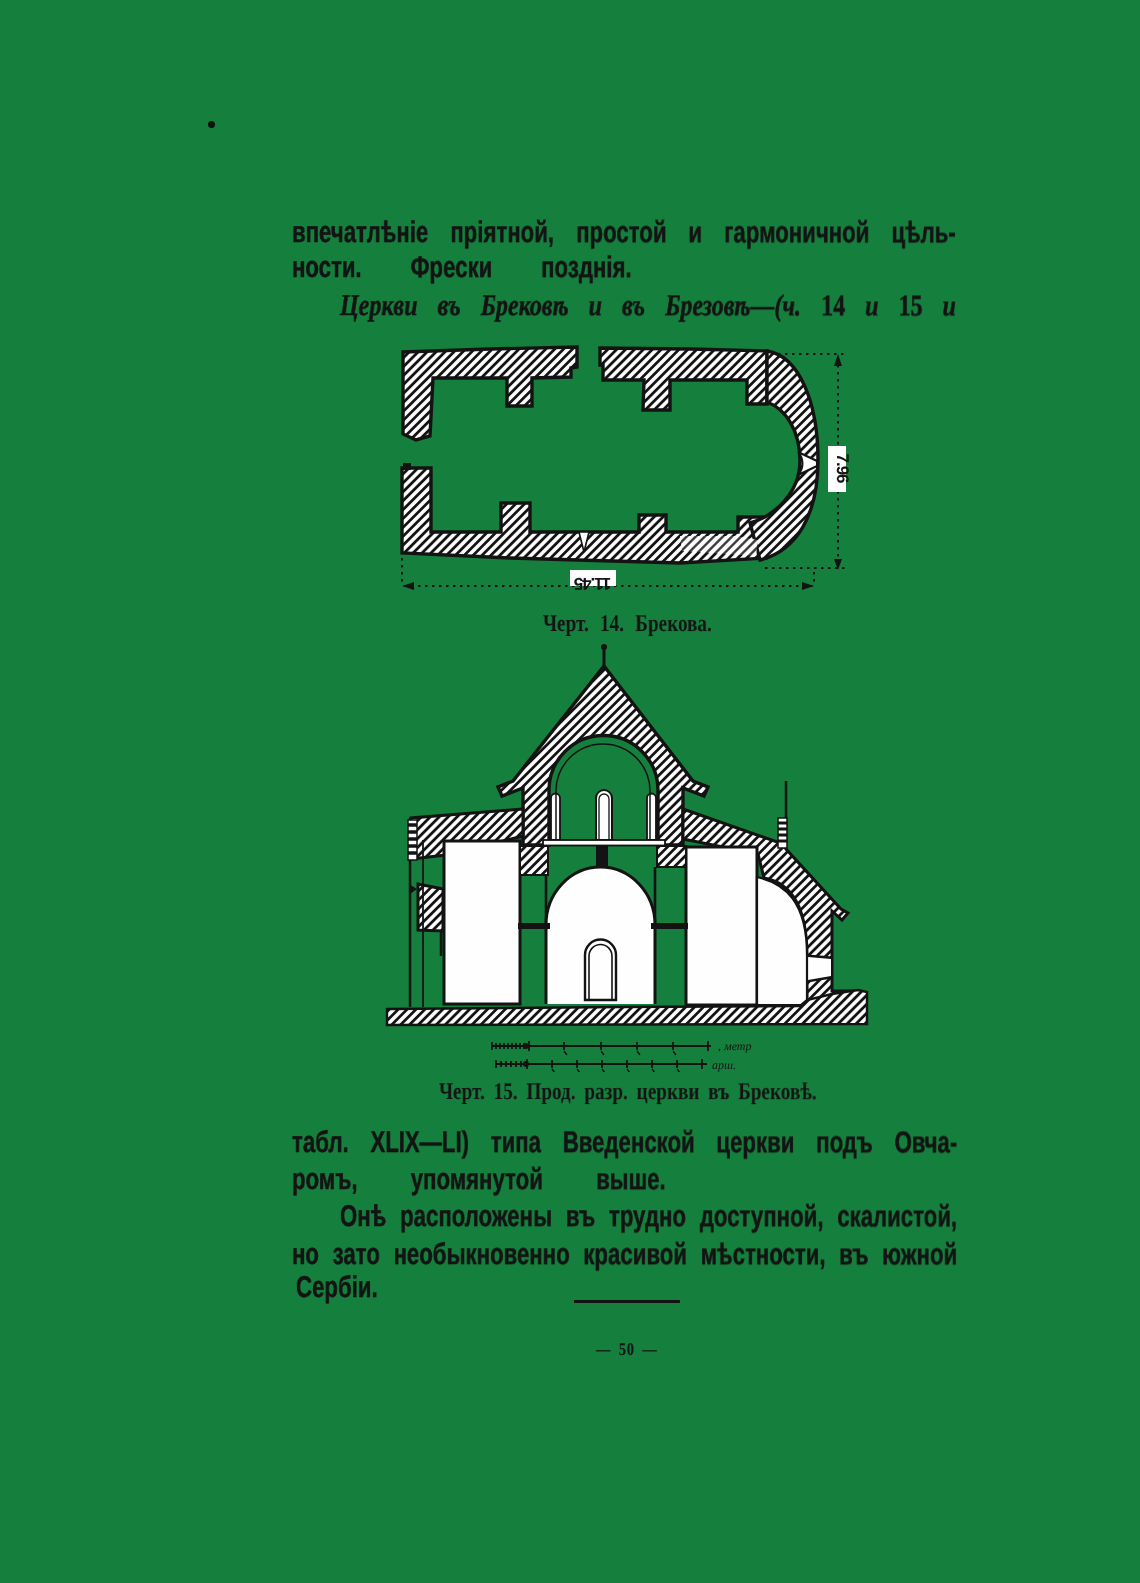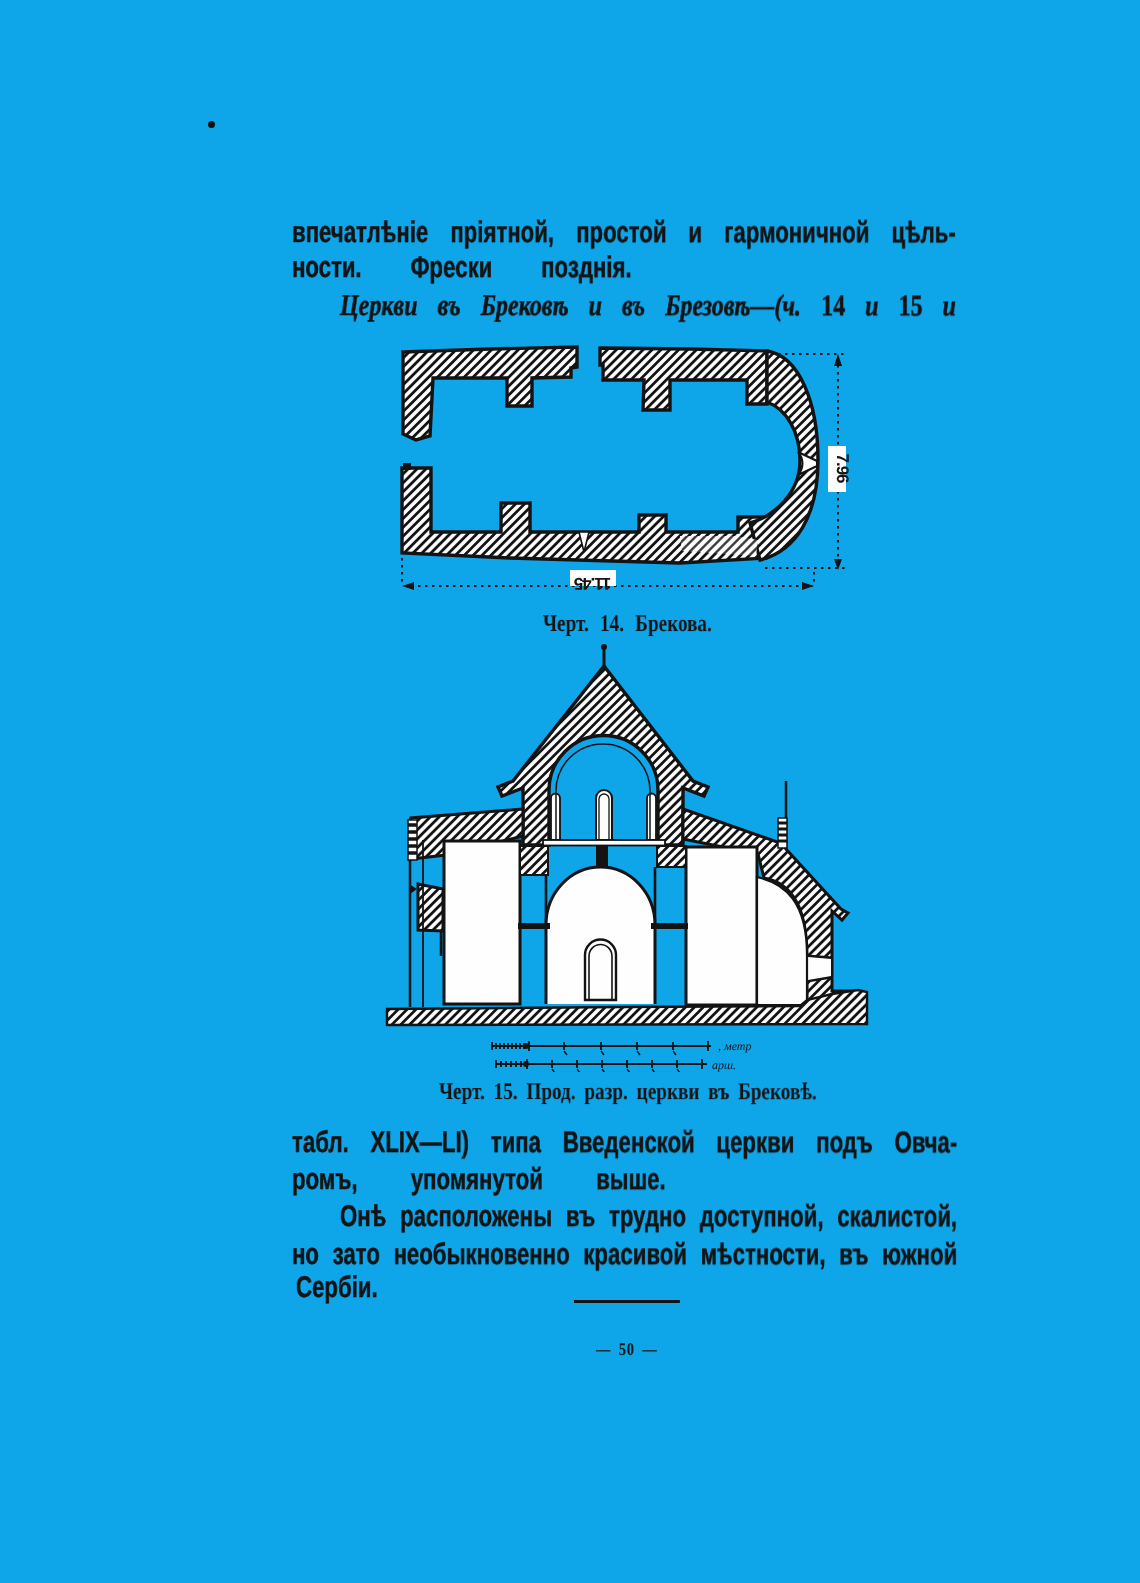--- a/index.html
+++ b/index.html
@@ -1,15 +1,15 @@
 <!DOCTYPE html>
 <html><head><meta charset="utf-8"><style>
 html,body{margin:0;padding:0;background:#ffffff;}
 *{-webkit-font-smoothing:antialiased;text-rendering:geometricPrecision;}
-#page{position:relative;width:1140px;height:1583px;background:#0ea5e9;overflow:hidden;
+#page{position:relative;width:1140px;height:1583px;background:#15803d;overflow:hidden;
   font-family:"Liberation Sans",sans-serif;color:#131313;}
 .jl{position:absolute;will-change:transform;display:flex;justify-content:space-between;font-weight:bold;
   font-size:30px;line-height:30px;white-space:nowrap;transform-origin:0 0;transform:scaleX(0.74) rotate(0.03deg);-webkit-text-stroke:0.5px #131313;}
 .it{font-family:"Liberation Serif",serif;font-style:italic;transform:scaleX(0.8) rotate(0.03deg);}
 .cap{position:absolute;will-change:transform;font-family:"Liberation Serif",serif;font-weight:bold;
   font-size:24px;line-height:24px;white-space:nowrap;word-spacing:8px;transform-origin:0 0;transform:scaleX(0.8) rotate(0.03deg);}
 svg{position:absolute;}
 svg text{will-change:transform;}
 #page div{will-change:transform;}
 </style></head>

